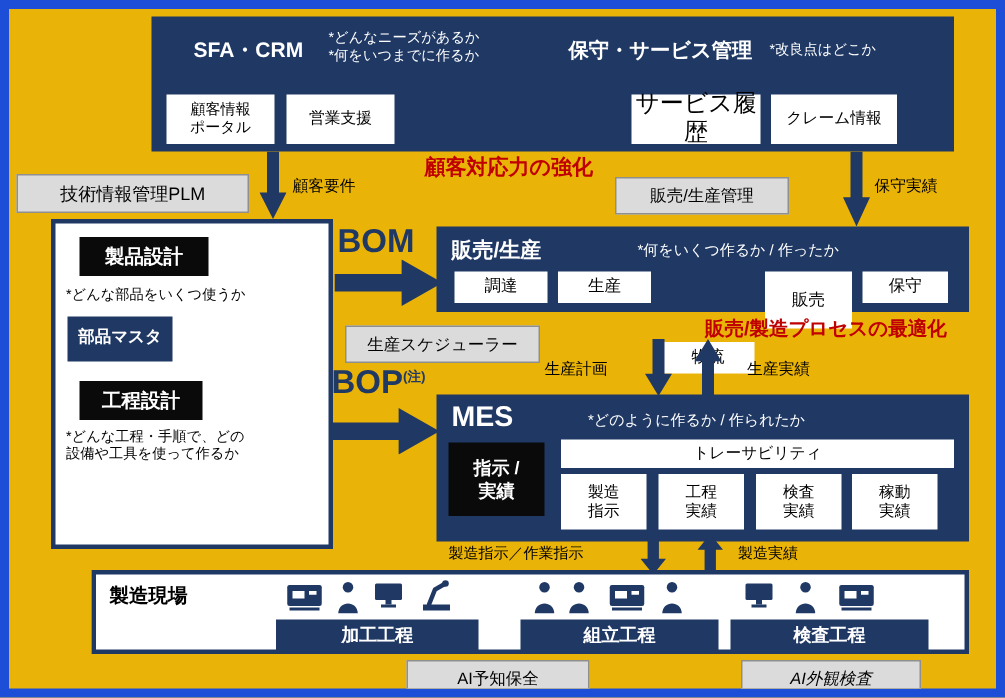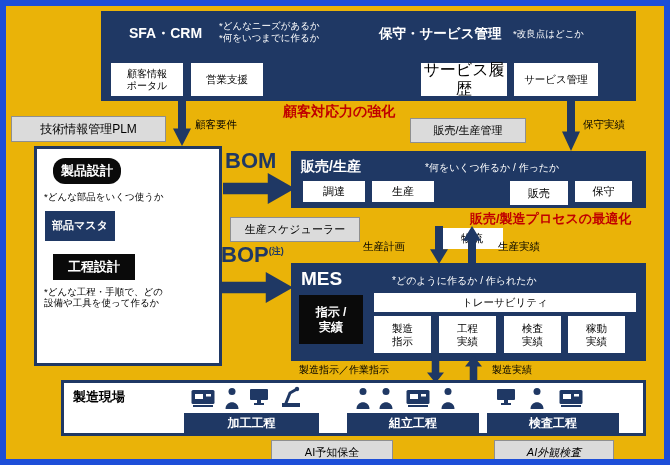--- a/index.html
+++ b/index.html
@@ -33,41 +33,41 @@
   <div class="navy-panel" style="left:95px; top:5px; width:535px; height:90px;">
     <div class="wlbl" style="left:28px; top:13px; font-size:14px; font-weight:bold;">SFA・CRM</div>
     <div class="wlbl" style="left:118px; top:9px; font-size:9.5px;">*どんなニーズがあるか
 *何をいつまでに作るか</div>
     <div class="wlbl" style="left:278px; top:14px; font-size:13.5px; font-weight:bold;">保守・サービス管理</div>
     <div class="wlbl" style="left:412px; top:17px; font-size:9.5px;">*改良点はどこか</div>
     <div class="white-box" style="left:10px; top:52px; width:72px; height:33px; font-size:10px;">顧客情報
 ポータル</div>
     <div class="white-box" style="left:90px; top:52px; width:72px; height:33px; font-size:10.5px;">営業支援</div>
     <div class="white-box" style="left:320px; top:52px; width:86px; height:33px; font-size:16px;">サービス履歴</div>
-    <div class="white-box" style="left:413px; top:52px; width:84px; height:33px; font-size:10.5px;">サービス管理</div>
+    <div class="white-box" style="left:413px; top:52px; width:84px; height:33px; font-size:10.5px;">クレーム情報</div>
   </div>
 
   <div class="gray-box" style="left:5px; top:110px; width:155px; height:26px; font-size:12px;">技術情報管理PLM</div>
 
   <svg class="arrow" style="left:167px; top:95px;" width="18" height="45" viewBox="0 0 18 46" preserveAspectRatio="none">
     <polygon points="5,0 13,0 13,28 18,28 9,46 0,28 5,28" fill="#1f3864"></polygon>
   </svg>
   <div class="lbl" style="left:189px; top:112px; font-size:10.5px;">顧客要件</div>
 
   <div class="red-lbl" style="left:277px; top:97px; font-size:14px;">顧客対応力の強化</div>
 
   <div class="gray-box" style="left:404px; top:112px; width:116px; height:25px; font-size:11px;">販売/生産管理</div>
 
   <svg class="arrow" style="left:556px; top:95px;" width="18" height="50" viewBox="0 0 18 46" preserveAspectRatio="none">
     <polygon points="5,0 13,0 13,28 18,28 9,46 0,28 5,28" fill="#1f3864"></polygon>
   </svg>
   <div class="lbl" style="left:577px; top:112px; font-size:10.5px;">保守実績</div>
 
   <div class="outline-panel" style="left:28px; top:140px; width:188px; height:220px;">
-    <div class="black-box" style="left:16px; top:9px; width:68px; height:26px; font-size:13px;border-radius:12px;">製品設計</div>
+    <div class="black-box" style="left:16px; top:9px; width:86px; height:26px; font-size:13px;">製品設計</div>
     <div class="lbl" style="left:7px; top:42px; font-size:9.5px;">*どんな部品をいくつ使うか</div>
     <div class="navy-box" style="left:8px; top:62px; width:70px; height:30px; font-size:11px;">部品マスタ</div>
     <div class="black-box" style="left:16px; top:105px; width:82px; height:26px; font-size:13px;">工程設計</div>
     <div class="lbl" style="left:7px; top:137px; font-size:9.5px;">*どんな工程・手順で、どの
 設備や工具を使って作るか</div>
   </div>
 
   <div class="navy-lbl" style="left:219px; top:142px; font-size:22px;">BOM</div>
   <svg class="arrow" style="left:217px; top:167px;" width="72" height="31" viewBox="0 0 74 32" preserveAspectRatio="none">
     <polygon points="0,10 46,10 46,0 74,16 46,32 46,22 0,22" fill="#1f3864"></polygon>
@@ -79,21 +79,21 @@
   <svg class="arrow" style="left:215px; top:266px;" width="72" height="31" viewBox="0 0 74 32" preserveAspectRatio="none">
     <polygon points="0,10 46,10 46,0 74,16 46,32 46,22 0,22" fill="#1f3864"></polygon>
   </svg>
 
   <div class="navy-panel" style="left:285px; top:145px; width:355px; height:57px;">
     <div class="wlbl" style="left:10px; top:6px; font-size:14px; font-weight:bold;">販売/生産</div>
     <div class="wlbl" style="left:134px; top:10px; font-size:10px;">*何をいくつ作るか / 作ったか</div>
     <div class="white-box" style="left:12px; top:30px; width:62px; height:21px; font-size:11px;">調達</div>
     <div class="white-box" style="left:81px; top:30px; width:62px; height:21px; font-size:11px;">生産</div>
     <div class="white-box" style="left:150px; top:30px; width:62px; height:21px; font-size:11px;margin-top:47px;">物流</div>
-    <div class="white-box" style="left:219px; top:30px; width:58px; height:24px; font-size:11px;">販売</div>
+    <div class="white-box" style="left:219px; top:30px; width:58px; height:38px; font-size:11px;">販売</div>
     <div class="white-box" style="left:284px; top:30px; width:57px; height:21px; font-size:11px;">保守</div>
   </div>
 
   <div class="red-lbl" style="left:464px; top:204px; font-size:13px;">販売/製造プロセスの最適化</div>
 
   <div class="lbl" style="left:357px; top:234px; font-size:10.5px;">生産計画</div>
   <svg class="arrow" style="left:424px; top:220px;" width="18" height="38" viewBox="0 0 18 46" preserveAspectRatio="none">
     <polygon points="5,0 13,0 13,28 18,28 9,46 0,28 5,28" fill="#1f3864"></polygon>
   </svg>
   <svg class="arrow" style="left:457px; top:220px;" width="18" height="38" viewBox="0 0 18 46" preserveAspectRatio="none">

